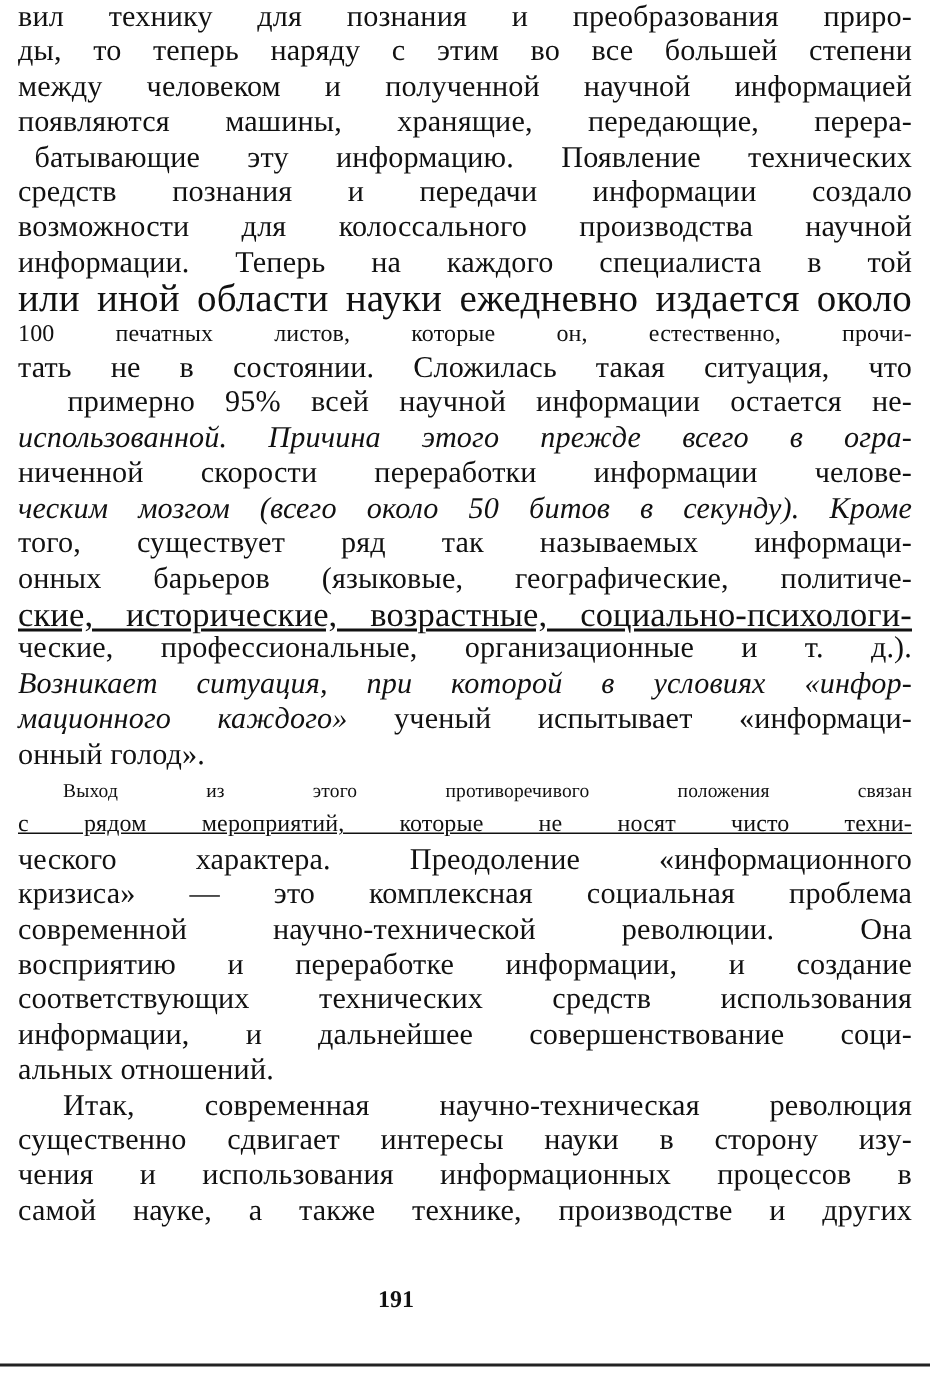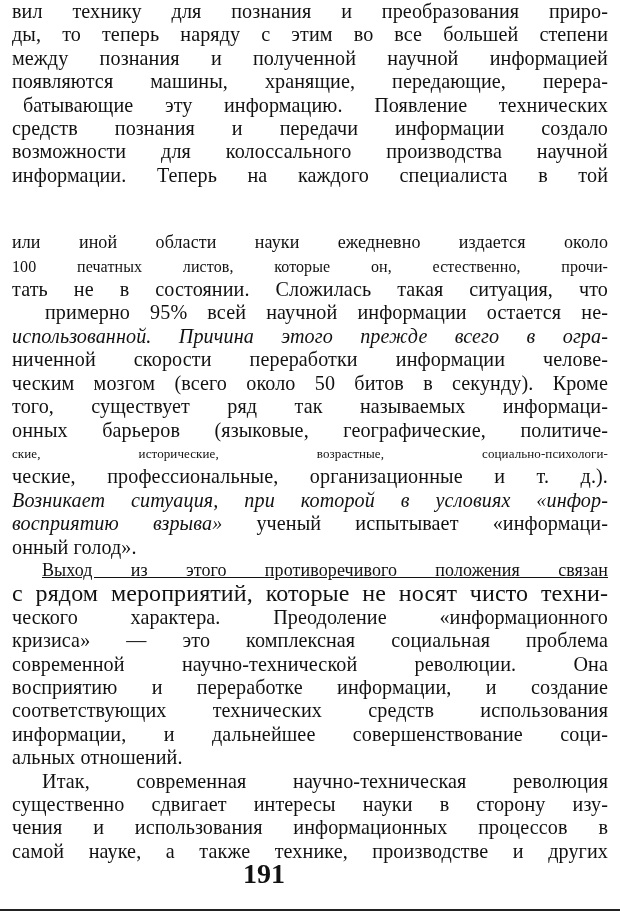--- a/index.html
+++ b/index.html
@@ -13,56 +13,56 @@
     display: block; height: 30.5px; line-height: 30.5px;
     font-size: 21.5px; white-space: nowrap;
     text-align: justify; text-align-last: justify;
     letter-spacing: 0.1px;
   }
   .line.indent { padding-left: 30px; }
   .line.last { text-align-last: left; }
   .it { font-style: italic; margin-top: 10px; }
   .page-number {
     position: absolute; left: 0; width: 528px; top: 858px;
-    text-align: center; font-size: 28px; font-weight: bold;
+    text-align: center; font-size: 16px; font-weight: bold;
     font-family: "Liberation Serif", serif;
   }
   .rule {
     position: absolute; left: 0; width: 620px; top: 909px; height: 0;
     border-top: 2px solid #222222;
   }
 </style>
 </head>
 <body>
 
 <div class="page" id="page-body">
     <span class="line" style="height: 23.4167px; line-height: 23.4167px; font-size: 20.1383px; white-space: nowrap;"><span>вил технику для познания и преобразования приро-</span></span>
     <span class="line" style="height: 23.4167px; line-height: 23.4167px; font-size: 20.1383px; white-space: nowrap;"><span>ды, то теперь наряду с этим во все большей степени</span></span>
-    <span class="line" style="height: 23.4167px; line-height: 23.4167px; font-size: 20.1383px; white-space: nowrap;"><span>между познания и полученной научной информацией</span></span>
+    <span class="line" style="height: 23.4167px; line-height: 23.4167px; font-size: 20.1383px; white-space: nowrap;"><span>между человеком и полученной научной информацией</span></span>
     <span class="line" style="height: 23.4167px; line-height: 23.4167px; font-size: 20.1383px; white-space: nowrap;"><span>появляются машины, хранящие, передающие, перера-</span></span>
     <span class="line" style="height: 23.4167px; line-height: 23.4167px; font-size: 20.1383px; white-space: nowrap; margin-left: 11px;"><span>батывающие эту информацию. Появление технических</span></span>
     <span class="line" style="height: 23.4167px; line-height: 23.4167px; font-size: 20.1383px; white-space: nowrap;"><span>средств познания и передачи информации создало</span></span>
     <span class="line" style="height: 23.4167px; line-height: 23.4167px; font-size: 20.1383px; white-space: nowrap;"><span>возможности для колоссального производства научной</span></span>
     <span class="line" style="height: 23.4167px; line-height: 23.4167px; font-size: 20.1383px; white-space: nowrap;"><span>информации. Теперь на каждого специалиста в той</span></span>
-    <span class="line" style="height: 23.4167px; line-height: 23.4167px; font-size: 18px; white-space: nowrap; margin-top: 44px;"><span>или иной области науки ежедневно издается около</span></span>
+    <span class="line" style="height: 23.4167px; line-height: 23.4167px; font-size: 26px; white-space: nowrap;"><span>или иной области науки ежедневно издается около</span></span>
     <span class="line" style="height: 23.4167px; line-height: 23.4167px; font-size: 16px; white-space: nowrap;"><span>100 печатных листов, которые он, естественно, прочи-</span></span>
     <span class="line" style="height: 23.4167px; line-height: 23.4167px; font-size: 20.1383px; white-space: nowrap;"><span>тать не в состоянии. Сложилась такая ситуация, что</span></span>
     <span class="line" style="height: 23.4167px; line-height: 23.4167px; font-size: 20.1383px; white-space: nowrap; margin-left: 33px;"><span>примерно 95% всей научной информации остается не-</span></span>
     <span class="line" style="height: 23.4167px; line-height: 23.4167px; font-size: 20.1383px; white-space: nowrap;"><span class="it">использованной. Причина этого прежде всего в огра-</span></span>
     <span class="line" style="height: 23.4167px; line-height: 23.4167px; font-size: 20.1383px; white-space: nowrap;"><span>ниченной скорости переработки информации челове-</span></span>
-    <span class="line" style="height: 23.4167px; line-height: 23.4167px; font-size: 20.1383px; white-space: nowrap;"><span>ческим мозгом (всего около 50 битов в секунду). Кроме</span></span>
+    <span class="line" style="height: 23.4167px; line-height: 23.4167px; font-size: 20.1383px; white-space: nowrap; font-style: italic;"><span>ческим мозгом (всего около 50 битов в секунду). Кроме</span></span>
     <span class="line" style="height: 23.4167px; line-height: 23.4167px; font-size: 20.1383px; white-space: nowrap;"><span>того, существует ряд так называемых информаци-</span></span>
     <span class="line" style="height: 23.4167px; line-height: 23.4167px; font-size: 20.1383px; white-space: nowrap;"><span>онных барьеров (языковые, географические, политиче-</span></span>
-    <span class="line" style="height: 23.4167px; line-height: 23.4167px; font-size: 13px; white-space: nowrap;"><span>ские, исторические, возрастные, социально-психологи-</span></span>
+    <span class="line" style="height: 23.4167px; line-height: 23.4167px; font-size: 23px; white-space: nowrap; text-decoration: underline;"><span>ские, исторические, возрастные, социально-психологи-</span></span>
     <span class="line" style="height: 23.4167px; line-height: 23.4167px; font-size: 20.1383px; white-space: nowrap;"><span>ческие, профессиональные, организационные и т. д.).</span></span>
     <span class="line" style="height: 23.4167px; line-height: 23.4167px; font-size: 20.1383px; white-space: nowrap;"><span class="it">Возникает ситуация, при которой в условиях «инфор-</span></span>
-    <span class="line" style="height: 23.4167px; line-height: 23.4167px; font-size: 20.1383px; white-space: nowrap;"><span class="it">восприятию взрыва»</span><span> ученый испытывает «информаци-</span></span>
+    <span class="line" style="height: 23.4167px; line-height: 23.4167px; font-size: 20.1383px; white-space: nowrap;"><span class="it">мационного каждого»</span><span> ученый испытывает «информаци-</span></span>
     <span class="line last" style="height: 23.4167px; line-height: 23.4167px; font-size: 20.1383px; white-space: nowrap;"><span>онный голод».</span></span>
-    <span class="line indent" style="height: 23.4167px; line-height: 23.4167px; font-size: 18px; white-space: nowrap; text-decoration: underline;"><span>Выход из этого противоречивого положения связан</span></span>
-    <span class="line" style="height: 23.4167px; line-height: 23.4167px; font-size: 24px; white-space: nowrap;"><span>с рядом мероприятий, которые не носят чисто техни-</span></span>
+    <span class="line indent" style="height: 23.4167px; line-height: 23.4167px; font-size: 13px; white-space: nowrap;"><span>Выход из этого противоречивого положения связан</span></span>
+    <span class="line" style="height: 23.4167px; line-height: 23.4167px; font-size: 16px; white-space: nowrap; text-decoration: underline;"><span>с рядом мероприятий, которые не носят чисто техни-</span></span>
     <span class="line" style="height: 23.4167px; line-height: 23.4167px; font-size: 20.1383px; white-space: nowrap;"><span>ческого характера. Преодоление «информационного</span></span>
     <span class="line" style="height: 23.4167px; line-height: 23.4167px; font-size: 20.1383px; white-space: nowrap;"><span>кризиса» — это комплексная социальная проблема</span></span>
     <span class="line" style="height: 23.4167px; line-height: 23.4167px; font-size: 20.1383px; white-space: nowrap;"><span>современной научно-технической революции. Она</span></span>
     <span class="line" style="height: 23.4167px; line-height: 23.4167px; font-size: 20.1383px; white-space: nowrap;"><span>восприятию и переработке информации, и создание</span></span>
     <span class="line" style="height: 23.4167px; line-height: 23.4167px; font-size: 20.1383px; white-space: nowrap;"><span>соответствующих технических средств использования</span></span>
     <span class="line" style="height: 23.4167px; line-height: 23.4167px; font-size: 20.1383px; white-space: nowrap;"><span>информации, и дальнейшее совершенствование соци-</span></span>
     <span class="line last" style="height: 23.4167px; line-height: 23.4167px; font-size: 20.1383px; white-space: nowrap;"><span>альных отношений.</span></span>
     <span class="line indent" style="height: 23.4167px; line-height: 23.4167px; font-size: 20.1383px; white-space: nowrap;"><span>Итак, современная научно-техническая революция</span></span>
     <span class="line" style="height: 23.4167px; line-height: 23.4167px; font-size: 20.1383px; white-space: nowrap;"><span>существенно сдвигает интересы науки в сторону изу-</span></span>
     <span class="line" style="height: 23.4167px; line-height: 23.4167px; font-size: 20.1383px; white-space: nowrap;"><span>чения и использования информационных процессов в</span></span>

